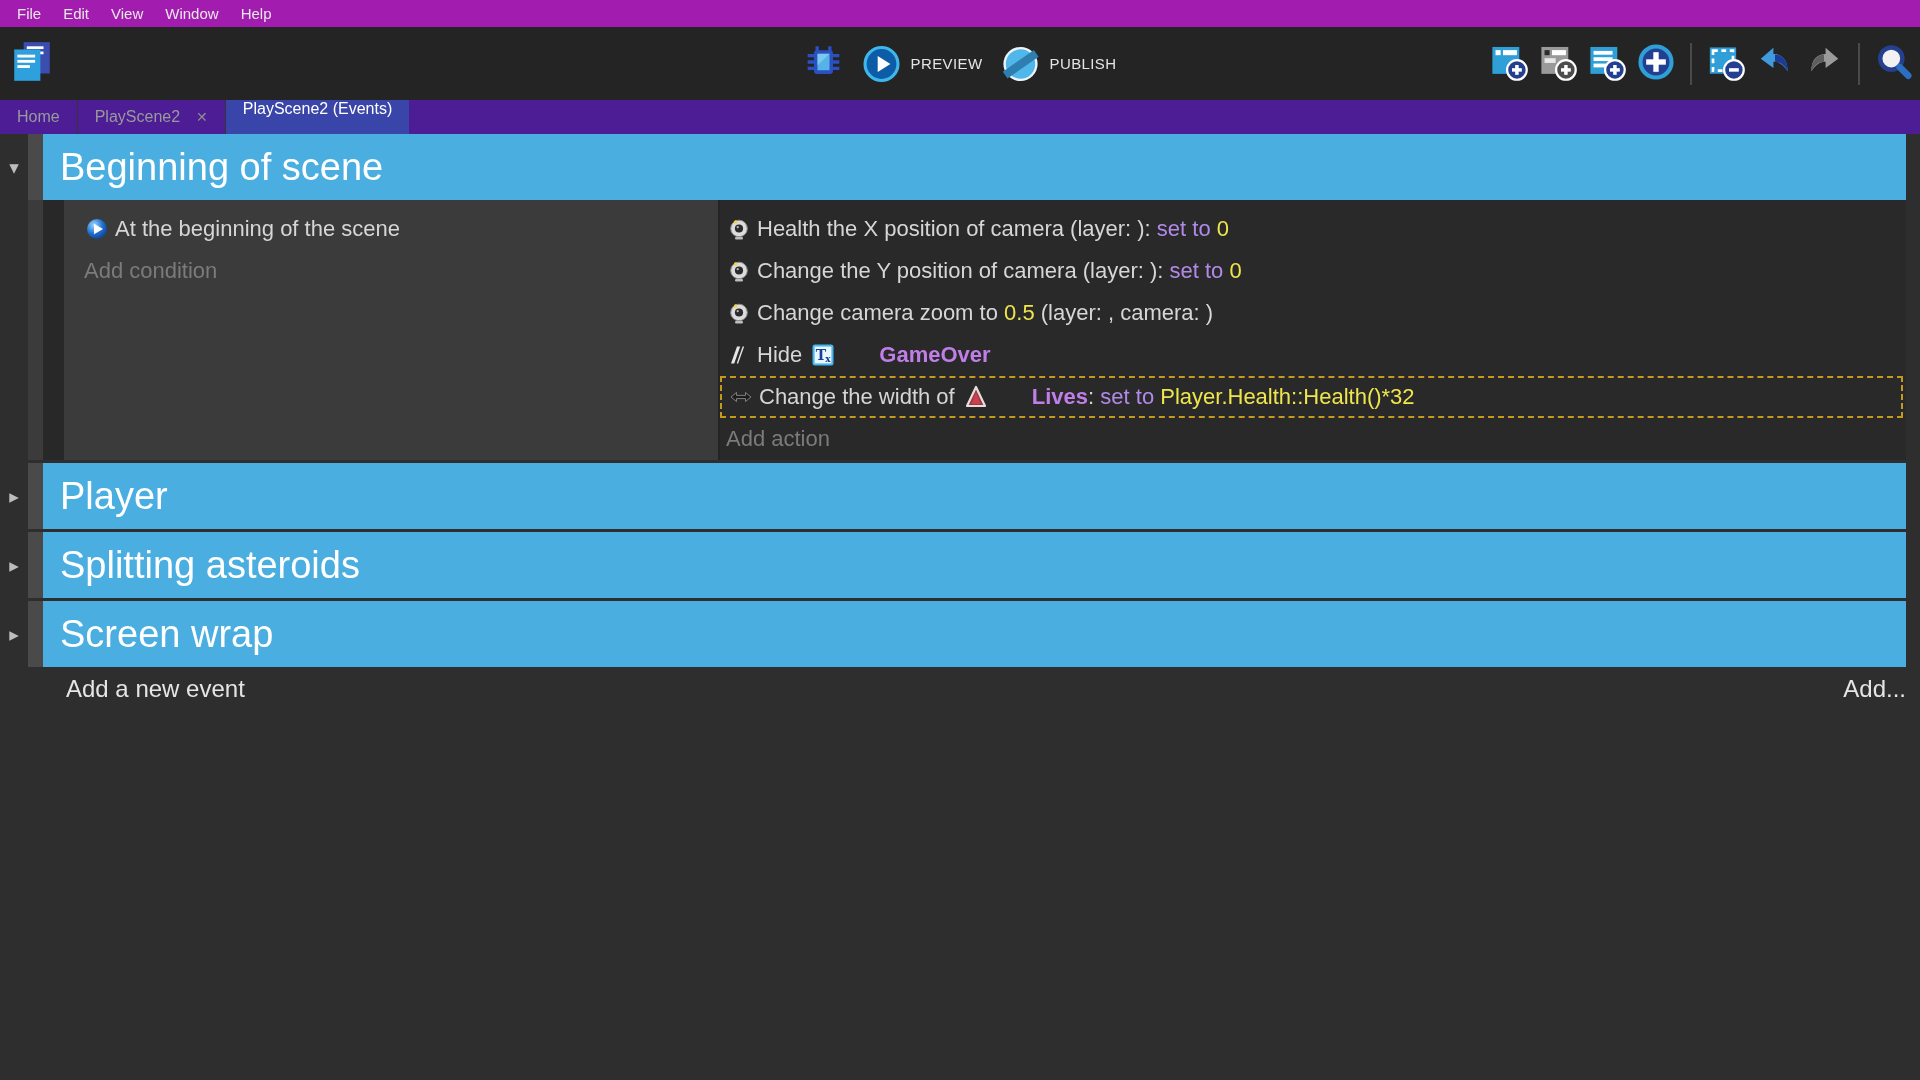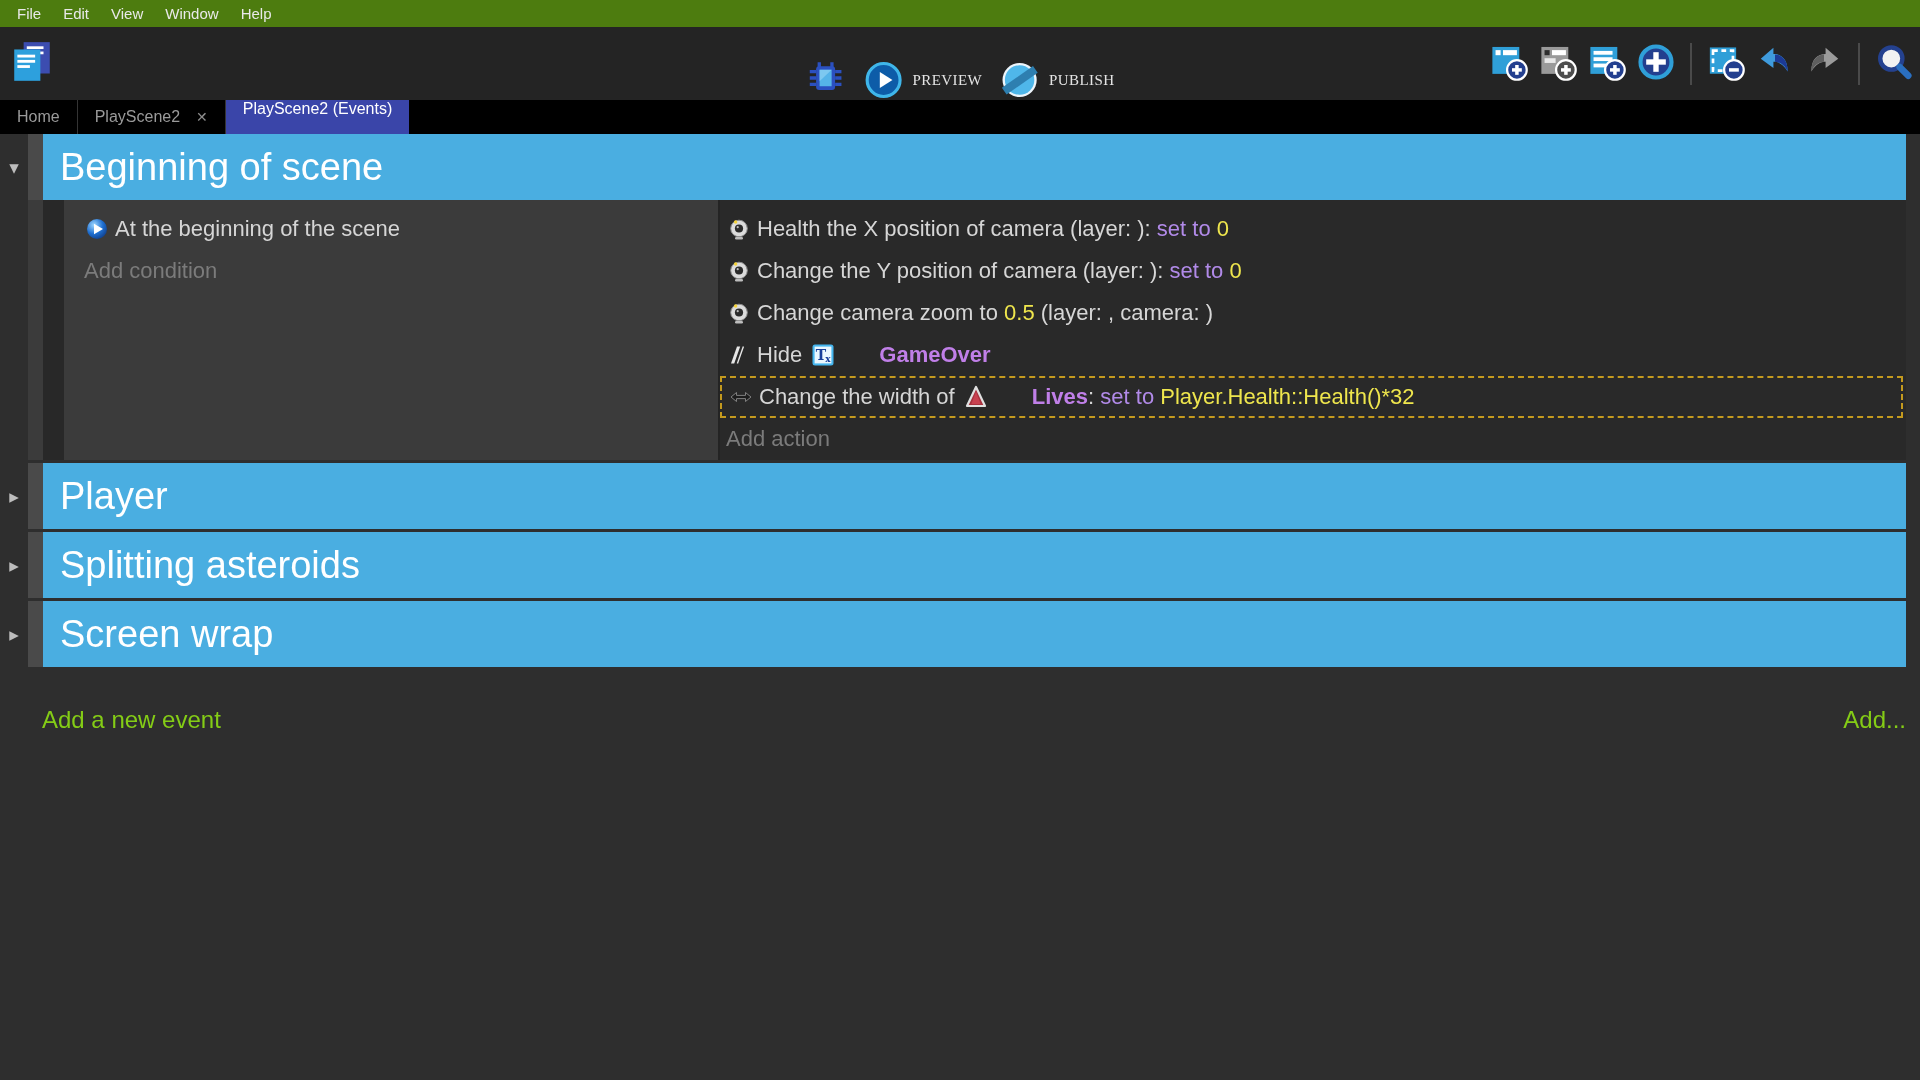--- a/index.html
+++ b/index.html
@@ -4,33 +4,33 @@
 <style>
   html,body{margin:0;padding:0;}
   body{
     width:1920px;height:1080px;overflow:hidden;
     background:#2e2e2e;
     font-family:"Liberation Sans",sans-serif;
     -webkit-font-smoothing:antialiased;
     user-select:none;
   }
   
-  .menubar{height:27px;background:#4d7c0f;display:flex;align-items:center;padding-left:6px;}
+  .menubar{height:27px;background:#a21caf;display:flex;align-items:center;padding-left:6px;}
   .menu-item{color:#e9e9e9;font-size:15px;padding:0 11px;height:100%;display:flex;align-items:center;cursor:default;}
   
   .toolbar{height:73px;background:#242424;position:relative;display:flex;align-items:center;}
   .project-btn{margin-left:8px;width:48px;height:52px;display:flex;align-items:center;justify-content:center;}
-  .center-group{position:absolute;left:50%;top:0;height:100%;transform:translateX(-50%);display:flex;align-items:flex-end;gap:18px;font-family:Liberation Serif, serif;}
+  .center-group{position:absolute;left:50%;top:0;height:100%;transform:translateX(-50%);display:flex;align-items:center;gap:18px;}
   .tool-label-btn{display:flex;align-items:center;gap:9px;color:#e4e4e4;font-size:15px;letter-spacing:.4px;cursor:default;}
   .right-group{position:absolute;right:6px;top:0;height:100%;display:flex;align-items:center;gap:9px;}
   .tool-icon{width:40px;height:40px;display:flex;align-items:center;justify-content:center;}
   .tool-icon svg{width:38px;height:38px;}
   .vsep{width:2px;height:42px;background:#4a4a4a;margin:0 5px;}
   
-  .tabbar{height:34px;background:#000000;display:flex;align-items:stretch;}
+  .tabbar{height:34px;background:#4c1d95;display:flex;align-items:stretch;}
   .tab{display:flex;align-items:center;gap:16px;padding:0 17px;font-size:16px;color:#9a9a9a;cursor:default;border-right:1px solid #343434;}
   .tab.active{background:var(--active-tab,#3a45a9);color:#fff;border-right:none;flex-direction:column;}
   .tab .close{font-size:14px;color:#8d8d8d;cursor:default;}
   .tab.active .close{color:#fff;}
   
   .events{padding-top:0;}
   .event{display:flex;align-items:stretch;margin-bottom:3px;}
   .expander{width:28px;display:flex;align-items:center;justify-content:center;height:66px;color:#bdbdbd;font-size:19px;cursor:default;}
   .gutter{width:15px;background:#4a4a4a;}
   .gutter.tall{background:linear-gradient(to bottom,#4a4a4a 66px,#3b3b3b 66px);}
@@ -46,21 +46,21 @@
   .sheet-row.selected{border:2px dashed var(--selection-border,#c49a1e);margin-right:3px;}
   .row-icon{width:26px;height:26px;display:inline-flex;align-items:center;justify-content:center;margin-right:5px;flex:0 0 auto;}
   .row-icon svg{width:24px;height:24px;}
   .inline-icon{width:26px;height:26px;display:inline-flex;align-items:center;justify-content:center;margin:0 3px 0 2px;flex:0 0 auto;}
   .inline-icon svg{width:24px;height:24px;}
   .k{color:var(--keyword,#b18ae8);}
   .v{color:var(--value,#efe64d);}
   .o{color:var(--object,#c07fe8);font-weight:bold;margin-left:40px;}
   .placeholder{color:#7b7b7b;}
   
-  .add-row{margin-top:39px;display:flex;justify-content:space-between;align-items:center;padding-left:42px;padding-right:14px;font-size:24px;color:#84cc16;}
+  .add-row{margin-top:8px;display:flex;justify-content:space-between;align-items:center;padding-left:66px;padding-right:14px;font-size:24px;color:#e5e5e5;}
   .add-link{cursor:default;}
 </style>
 </head>
 <body>
 
 <div class="menubar" id="menubar">
     <div class="menu-item">File</div>
     <div class="menu-item">Edit</div>
     <div class="menu-item">View</div>
     <div class="menu-item">Window</div>

